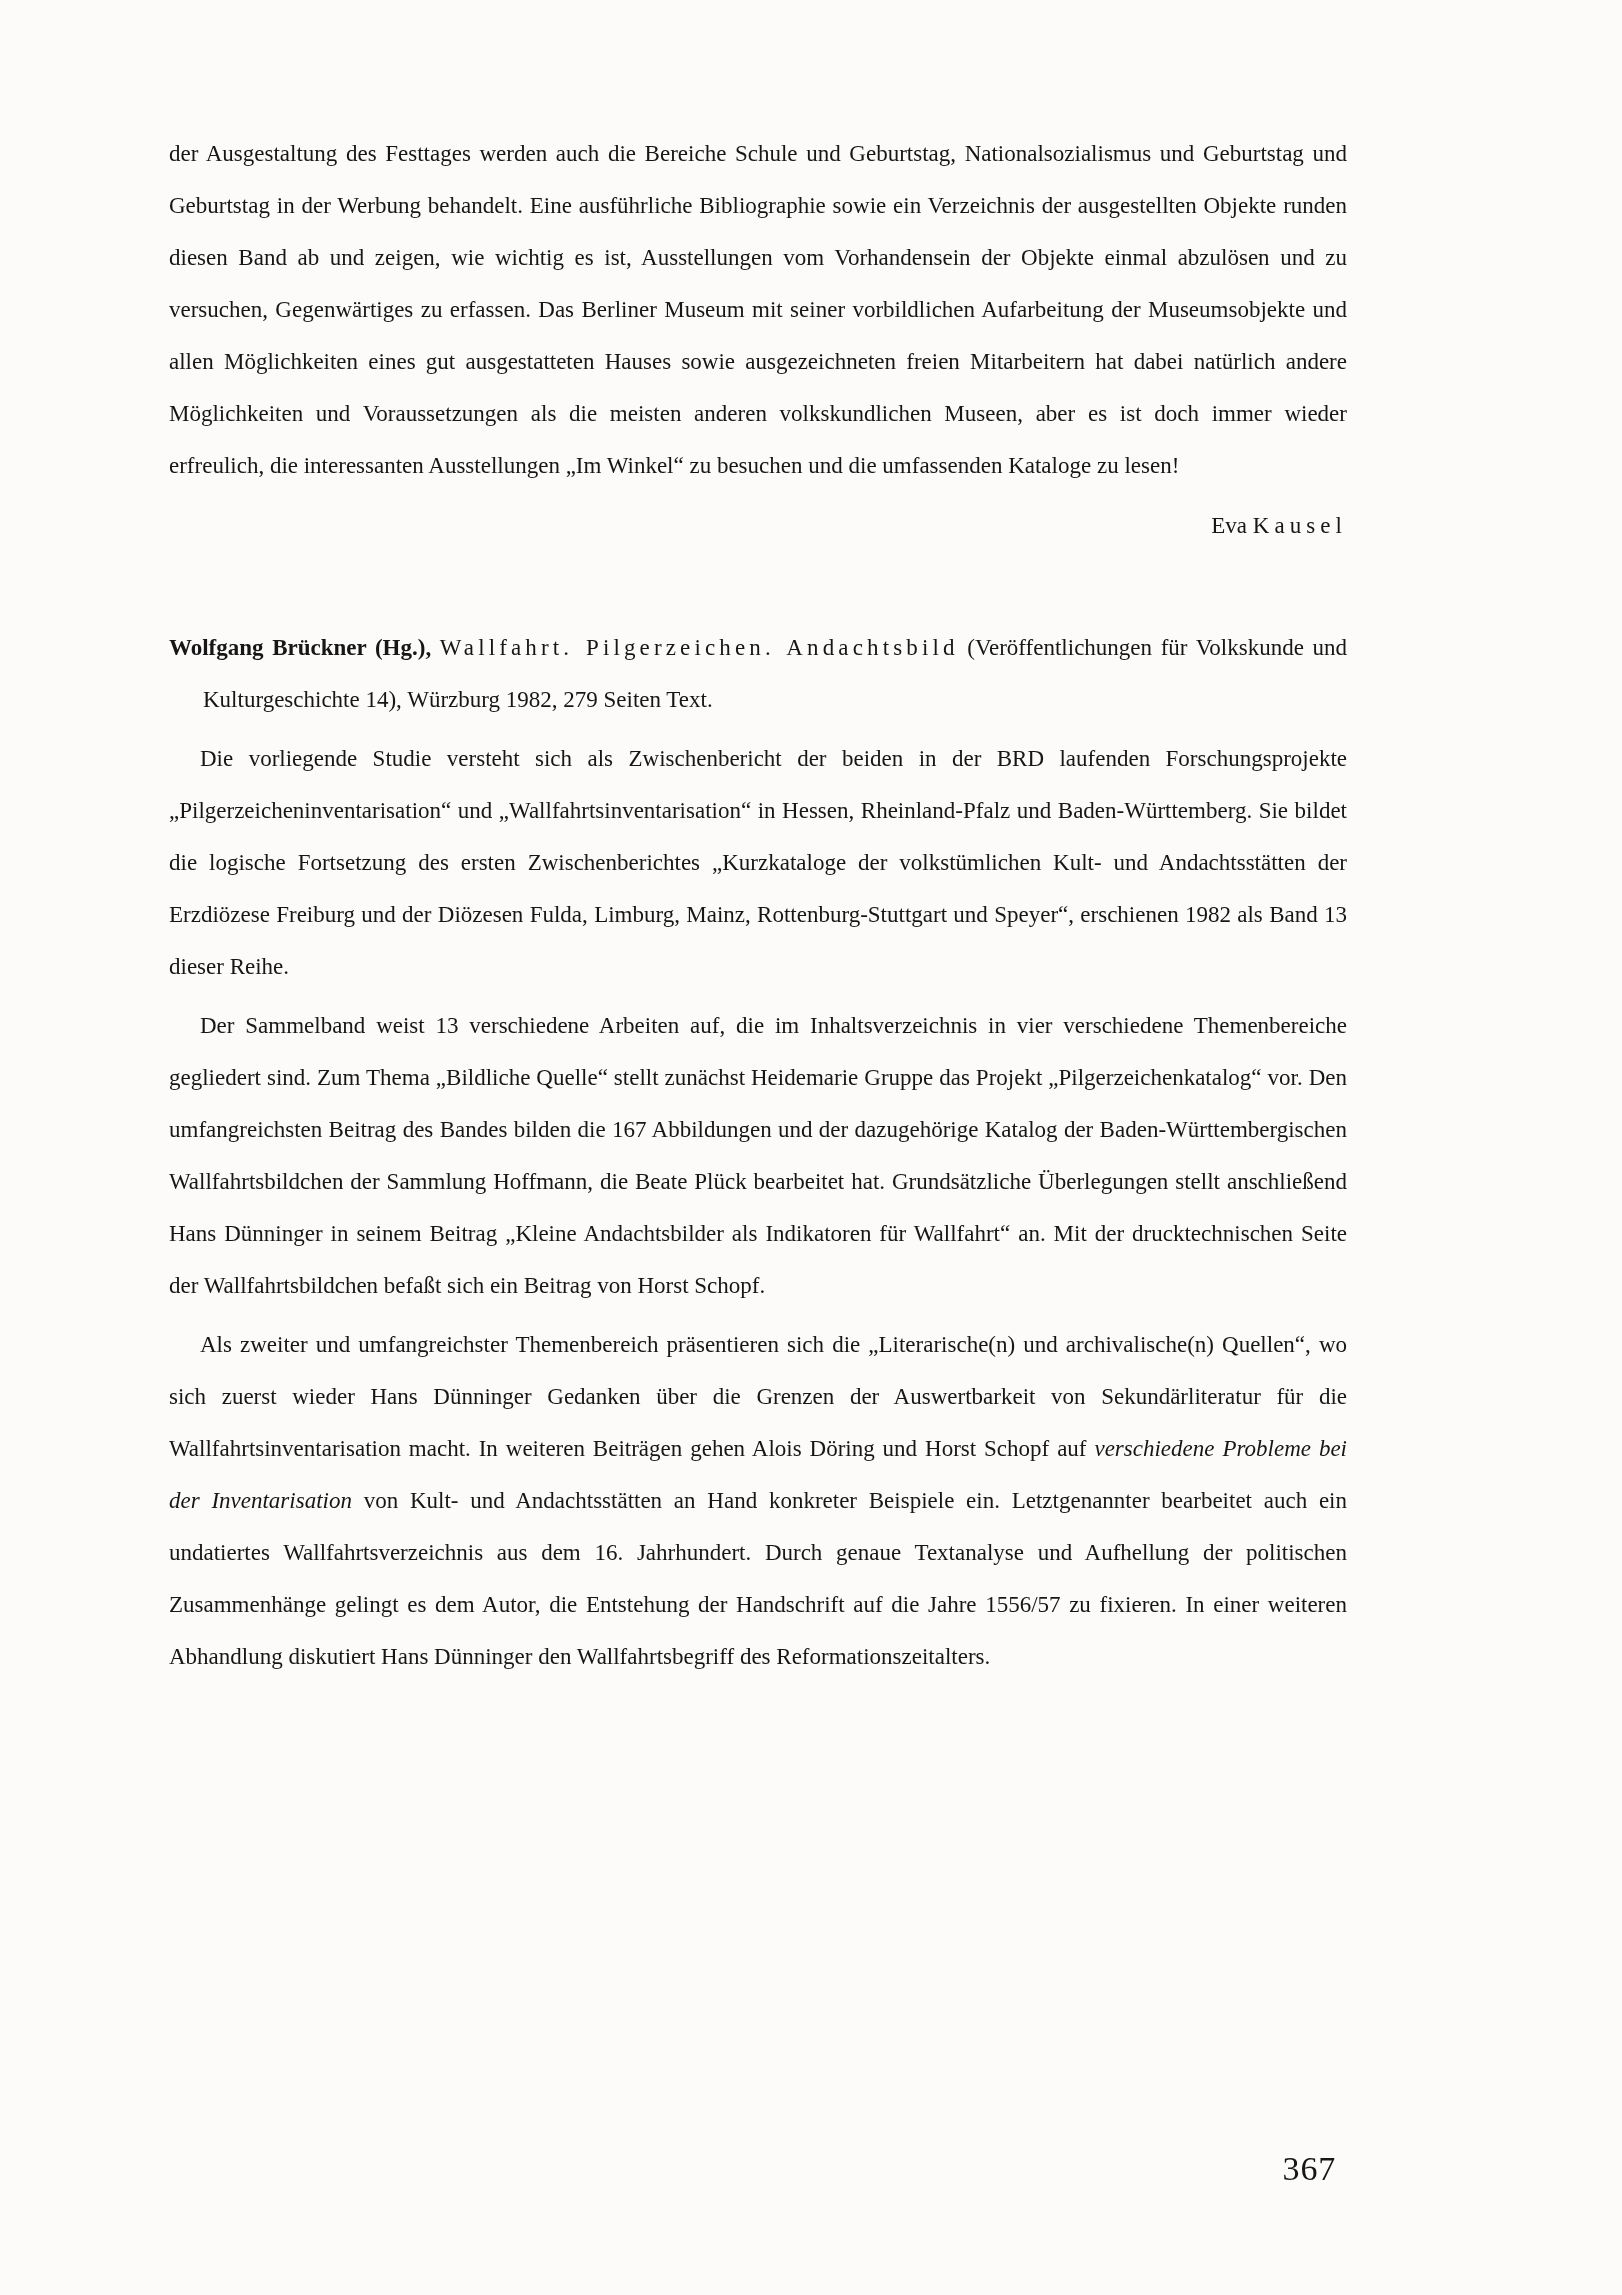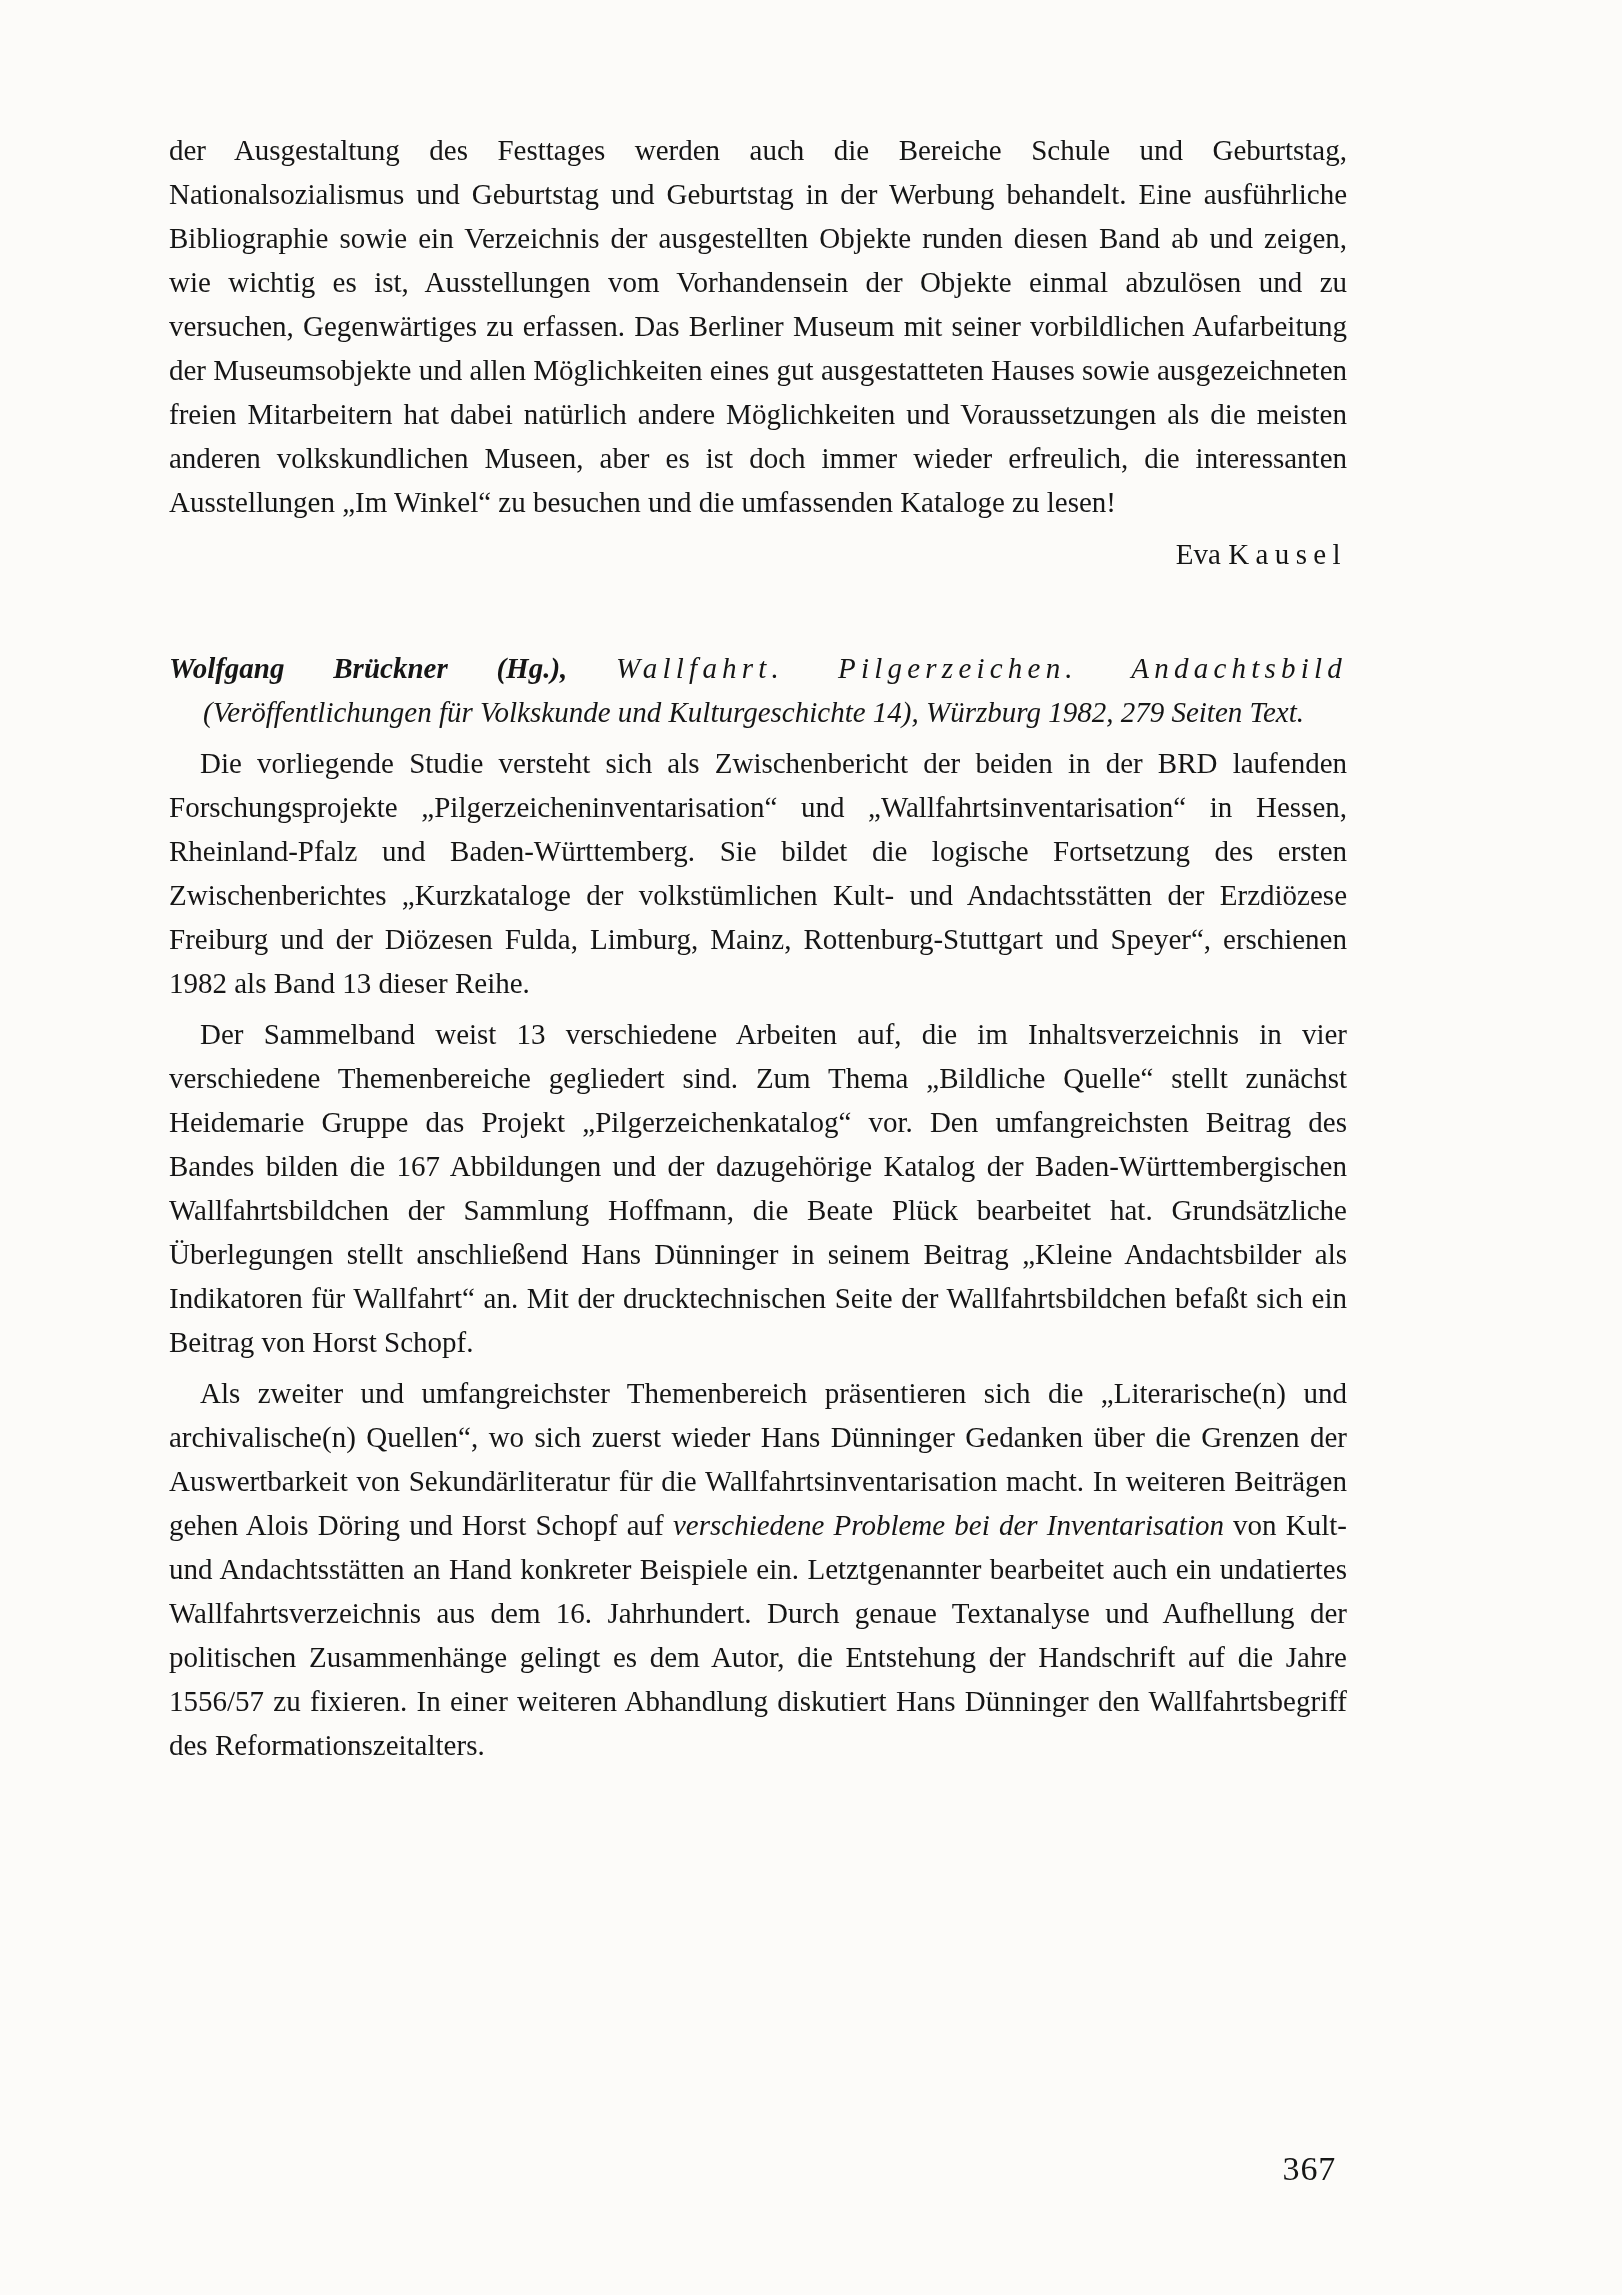--- a/index.html
+++ b/index.html
@@ -14,42 +14,41 @@
     background: #fcfbf9;
     color: #161616;
     font-family: "Liberation Serif", "DejaVu Serif", serif;
   }
 
   .text-block {
     position: absolute;
     left: 169px;
     top: 128px;
     width: 1178px;
-    font-size: 29px;
-    line-height: 44px;
+    font-size: 23px;
+    line-height: 52px;
     text-align: justify;
     hyphens: auto;
     -webkit-hyphens: auto;
   }
 
   p.para { text-align: justify; }
 
   p.continued { text-indent: 0; }
 
   p.signature {
     text-align: right;
     margin-top: 8px;
   }
   .signature .surname { letter-spacing: 0.22em; }
 
   p.review-heading {
     margin-top: 70px;
     padding-left: 34px;
     text-indent: -34px;
-    font-style: italic;
   }
   .review-heading .author { font-weight: bold; }
   .review-heading .spaced-title { letter-spacing: 0.18em; }
 
   p.body-para {
     margin-top: 7px;
     text-indent: 31px;
   }
 
   .page-number {

